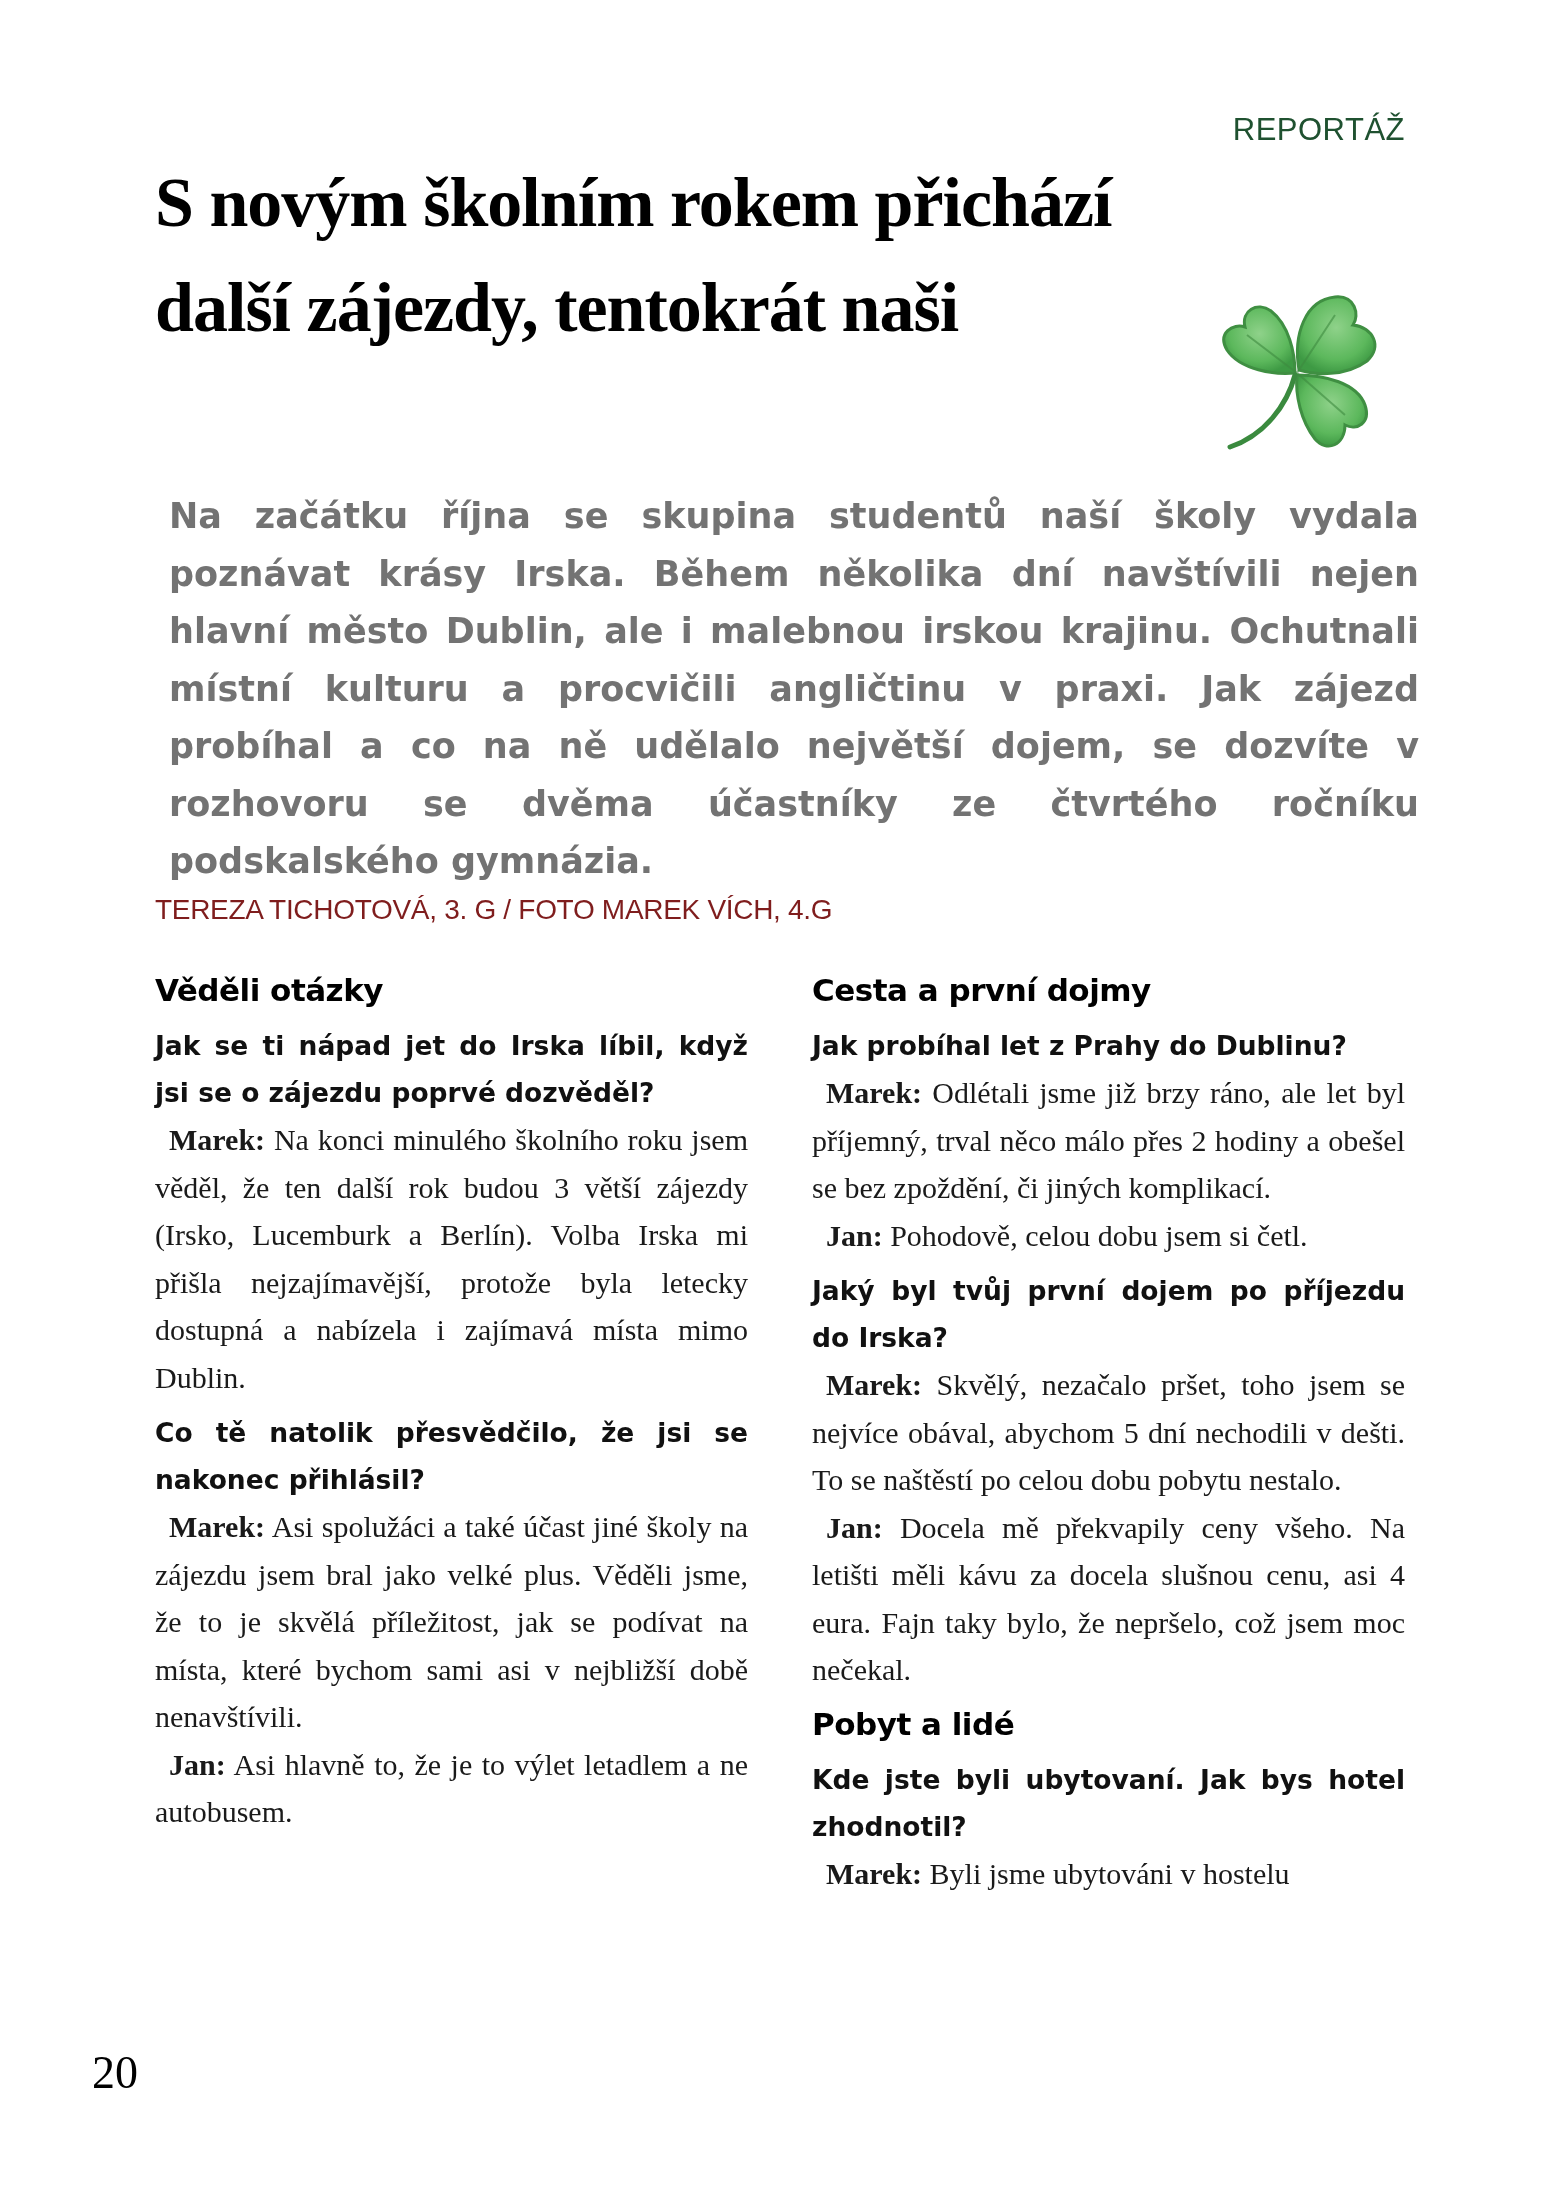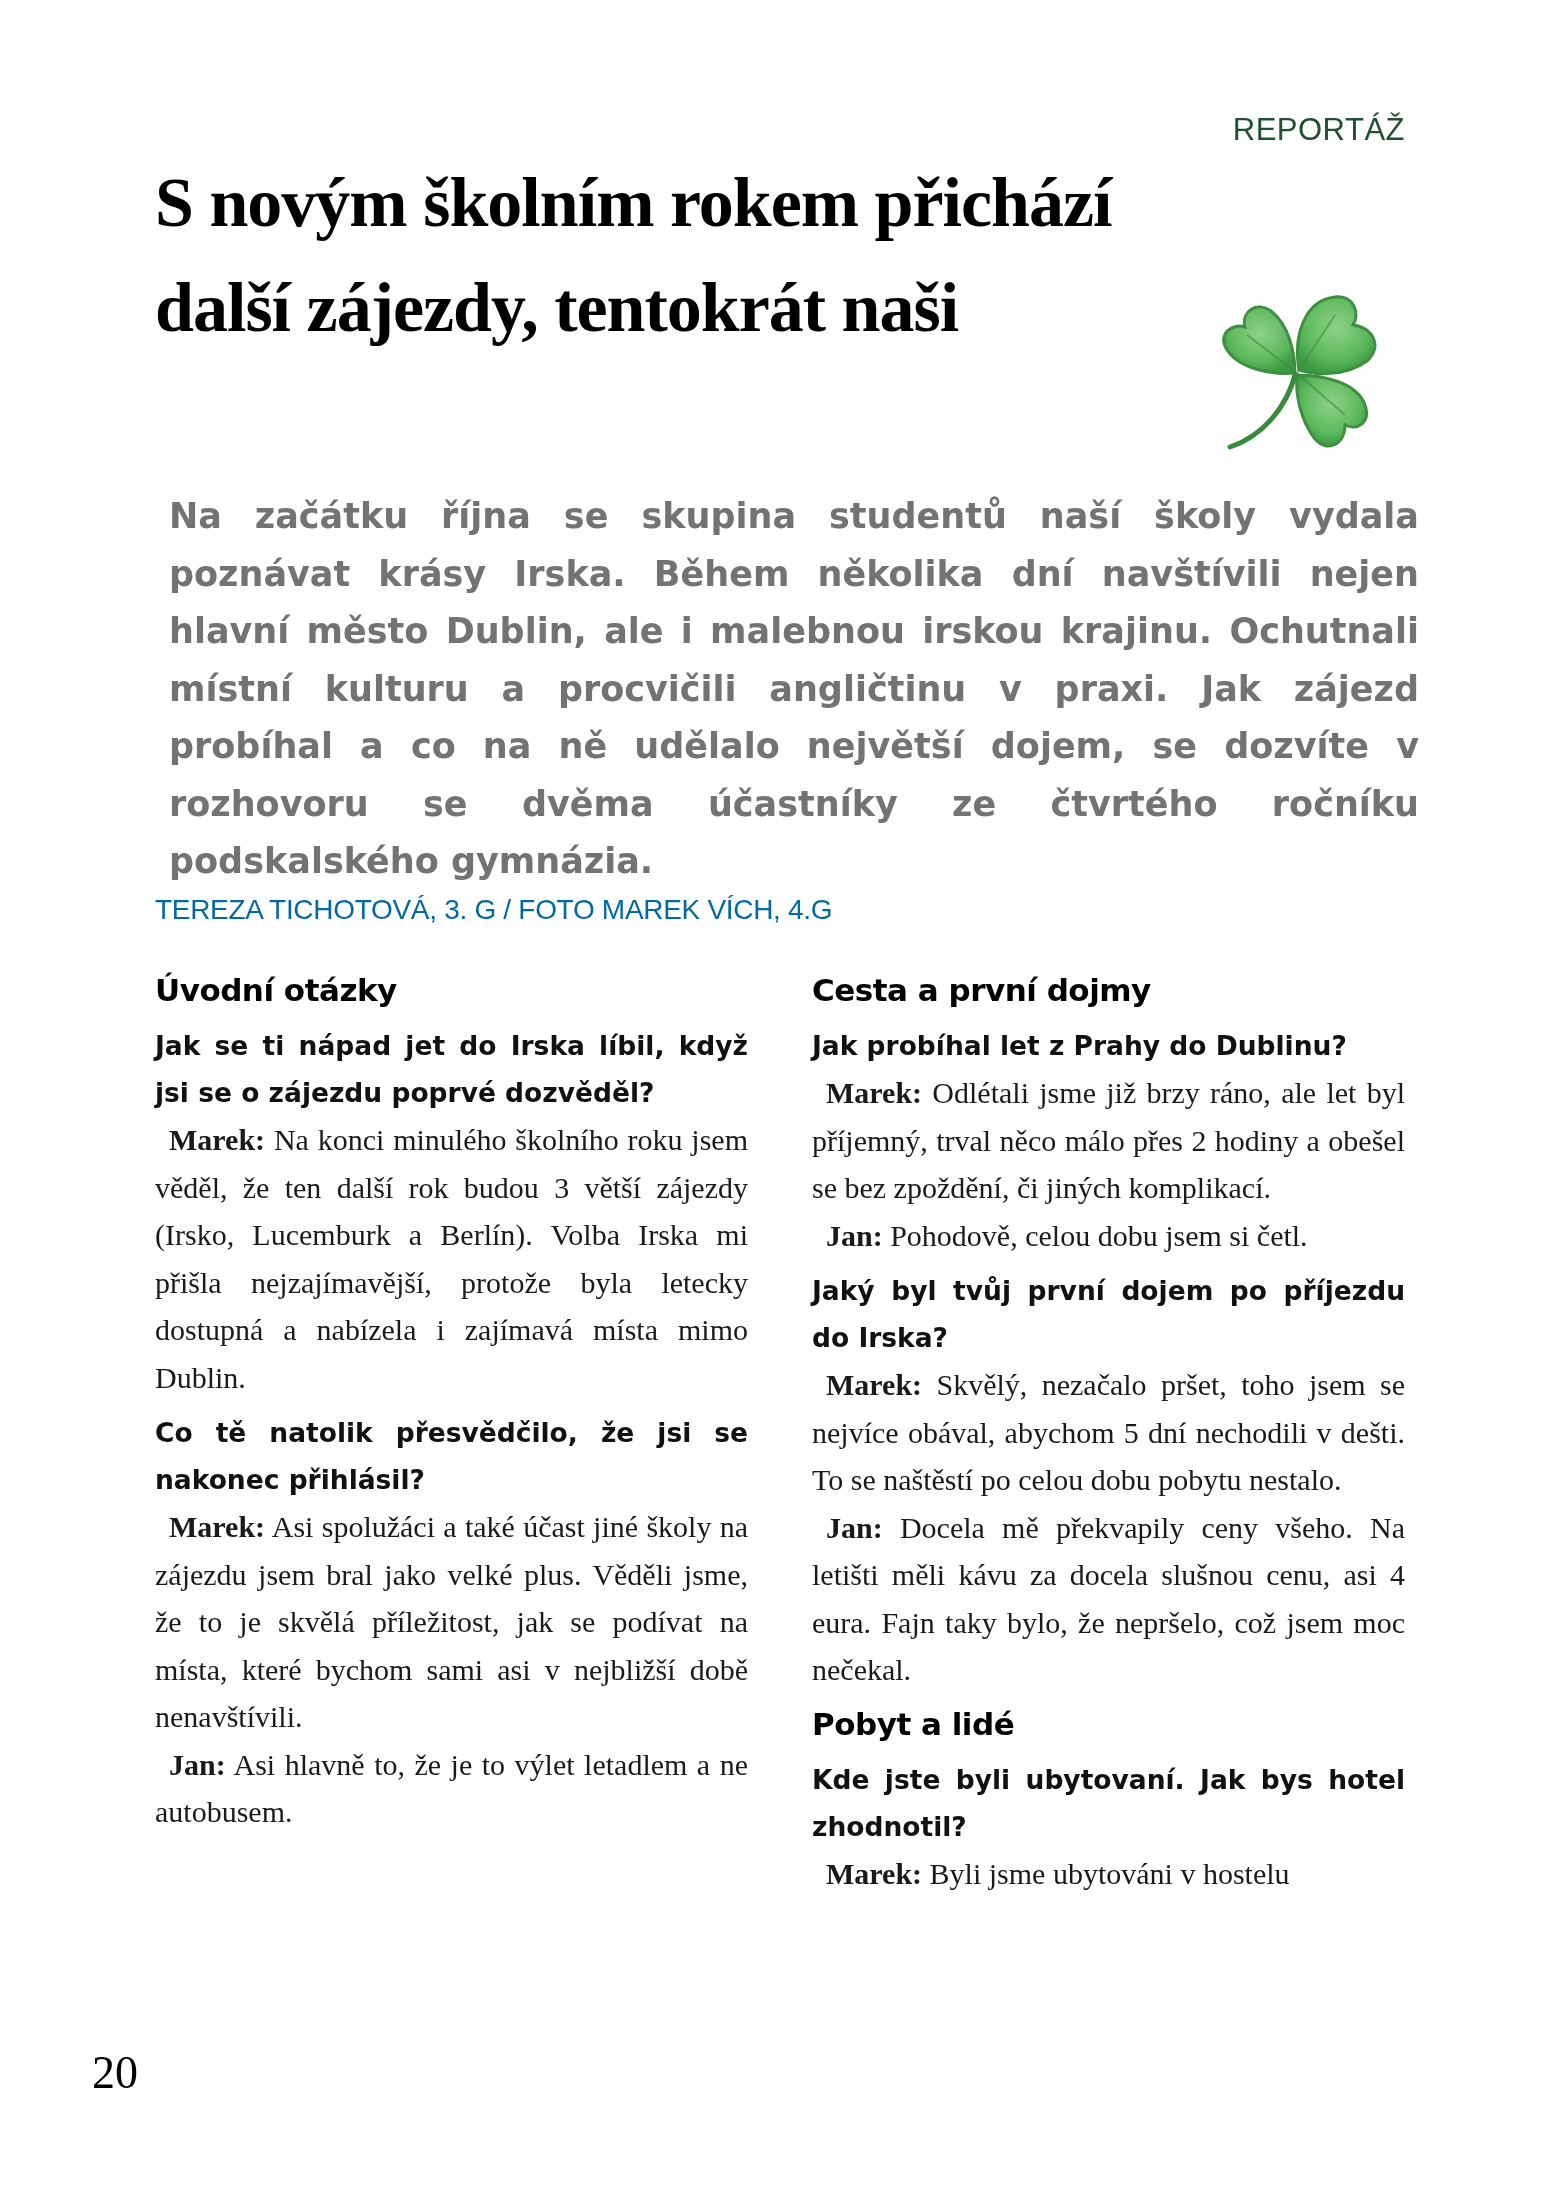--- a/index.html
+++ b/index.html
@@ -22,21 +22,21 @@
   .shamrock { position: absolute; left: 1195px; top: 275px; width: 200px; height: 200px; }
 
   .lead {
     position: absolute; left: 155px; top: 474px; width: 1250px; margin: 14px;
     font-family: "DejaVu Sans", sans-serif; font-weight: bold;
     font-size: 35px; line-height: 57.5px; text-align: justify; color: #737373;
   }
 
   .byline {
     position: absolute; left: 155px; top: 894px;
-    font-family: "Liberation Sans", sans-serif; font-size: 28px; color: #0369a1;
+    font-family: "Liberation Sans", sans-serif; font-size: 28px; color: #7f1d1d;
     letter-spacing: -0.3px;
   }
 
   .col { position: absolute; top: 966px; width: 593px; }
   .col.left { left: 155px; }
   .col.right { left: 812px; }
 
   .sec-heading {
     font-family: "DejaVu Sans", sans-serif; font-weight: bold;
     font-size: 31px; line-height: 48px; margin: 0 0 8px 0; color: #000; letter-spacing: -0.5px;
@@ -88,21 +88,21 @@
     <path d="M102 98 L 140 40 M102 98 L 52 60 M102 98 L 150 140" stroke="#3d8b40" stroke-width="2" fill="none" opacity="0.6"></path>
 
     <path d="M100 100 C 92 130, 70 160, 35 172" stroke="#3a8a3e" stroke-width="5" fill="none" stroke-linecap="round"></path>
   </svg>
 
   <p class="lead">Na začátku října se skupina studentů naší školy vydala poznávat krásy Irska. Během několika dní navštívili nejen hlavní město Dublin, ale i malebnou irskou krajinu. Ochutnali místní kulturu a procvičili angličtinu v praxi. Jak zájezd probíhal a co na ně udělalo největší dojem, se dozvíte v rozhovoru se dvěma účastníky ze čtvrtého ročníku podskalského gymnázia.</p>
 
   <div class="byline">TEREZA TICHOTOVÁ, 3. G / FOTO MAREK VÍCH, 4.G</div>
 
   <div class="col left">
-    <h2 class="sec-heading">Úvodní otázky</h2>
+    <h2 class="sec-heading">Věděli otázky</h2>
 
     <p class="question">Jak se ti nápad jet do Irska líbil, když jsi se o zájezdu poprvé dozvěděl?</p>
     <p class="answer"><span class="speaker">Marek:</span><span> Na konci minulého školního roku jsem věděl, že ten další rok budou 3 větší zájezdy (Irsko, Lucemburk a Berlín). Volba Irska mi přišla nejzajímavější, protože byla letecky dostupná a nabízela i zajímavá místa mimo Dublin.</span></p>
 
     <p class="question">Co tě natolik přesvědčilo, že jsi se nakonec přihlásil?</p>
     <p class="answer"><span class="speaker">Marek:</span><span> Asi spolužáci a také účast jiné školy na zájezdu jsem bral jako velké plus. Věděli jsme, že to je skvělá příležitost, jak se podívat na místa, které bychom sami asi v nejbližší době nenavštívili.</span></p>
     <p class="answer"><span class="speaker">Jan:</span><span> Asi hlavně to, že je to výlet letadlem a ne autobusem.</span></p>
   </div>
 
   <div class="col right">

